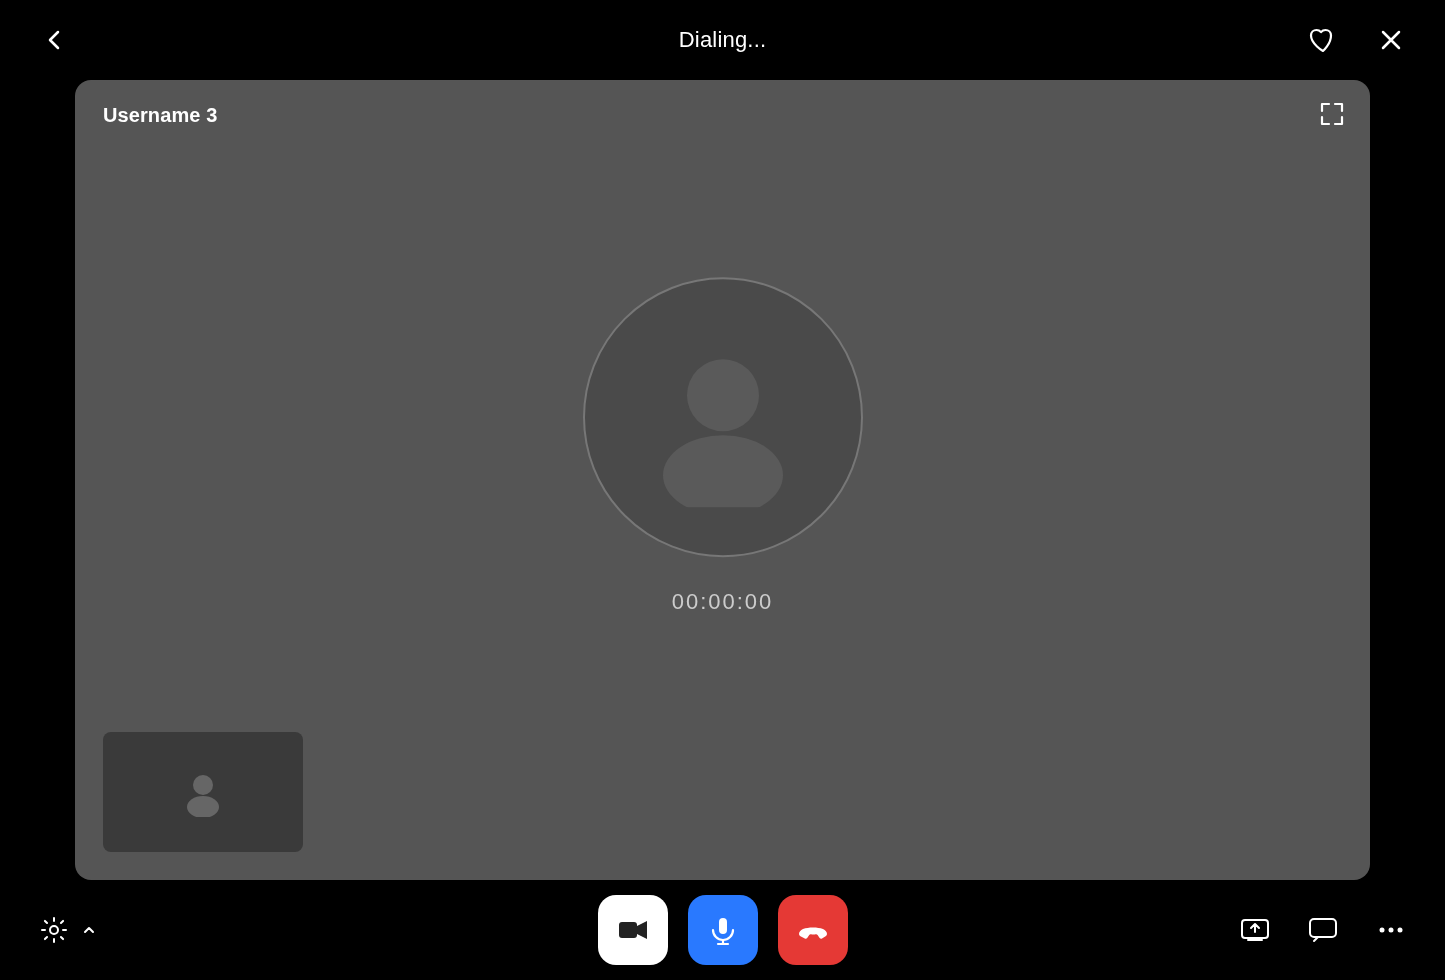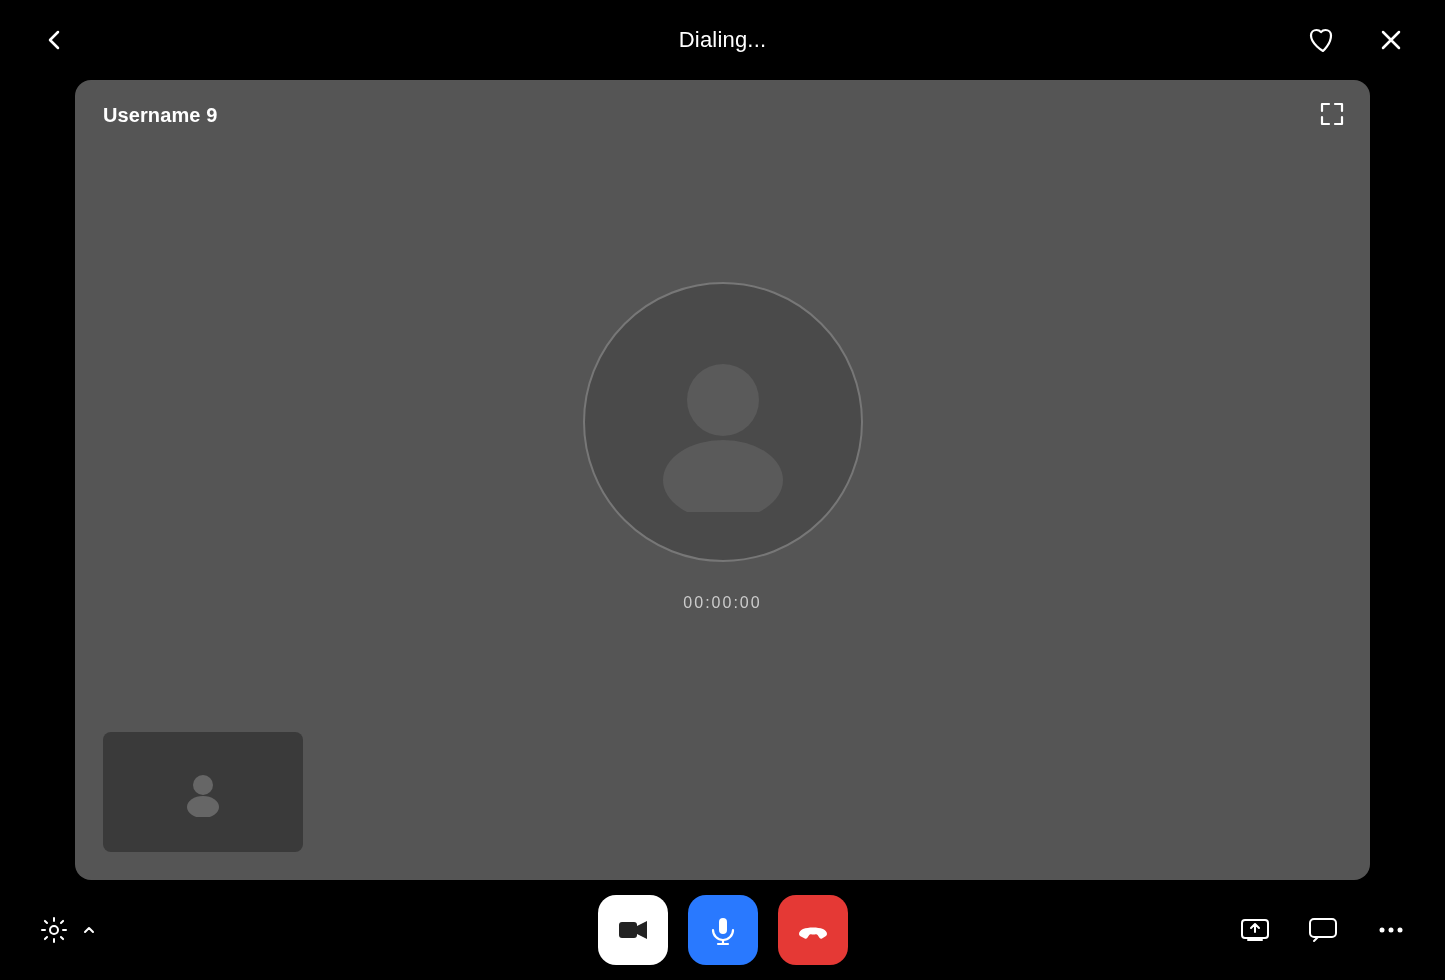--- a/index.html
+++ b/index.html
@@ -108,21 +108,21 @@
       align-items: center;
       justify-content: center;
     }
 
     .avatar-silhouette {
       width: 180px;
       height: 180px;
     }
 
     .call-timer {
-      font-size: 16px;
+      font-size: 22px;
       color: #ccc;
       letter-spacing: 2px;
       font-weight: 400;
       margin-top: 8px;
     }
 
     
     .self-view {
       position: absolute;
       bottom: 28px;
@@ -221,21 +221,21 @@
     </button>
     <button class="icon-btn" title="Close">
       <svg width="28" height="28" viewBox="0 0 28 28" fill="none">
         <path d="M6 6L22 22M22 6L6 22" stroke="white" stroke-width="2.5" stroke-linecap="round"></path>
       </svg>
     </button>
   </div>
 </div>
 
 <div class="video-area">
-  <span class="video-username">Username 9</span>
+  <span class="video-username">Username 3</span>
 
   <button class="fullscreen-btn">
     <svg width="28" height="28" viewBox="0 0 28 28" fill="none">
       <path d="M4 4h7M4 4v7M24 4h-7M24 4v7M4 24h7M4 24v-7M24 24h-7M24 24v-7" stroke="white" stroke-width="2.2" stroke-linecap="round" stroke-linejoin="round"></path>
     </svg>
   </button>
 
   <div class="avatar-container">
     <div class="avatar-circle">
       <svg class="avatar-silhouette" viewBox="0 0 180 180" fill="none">

